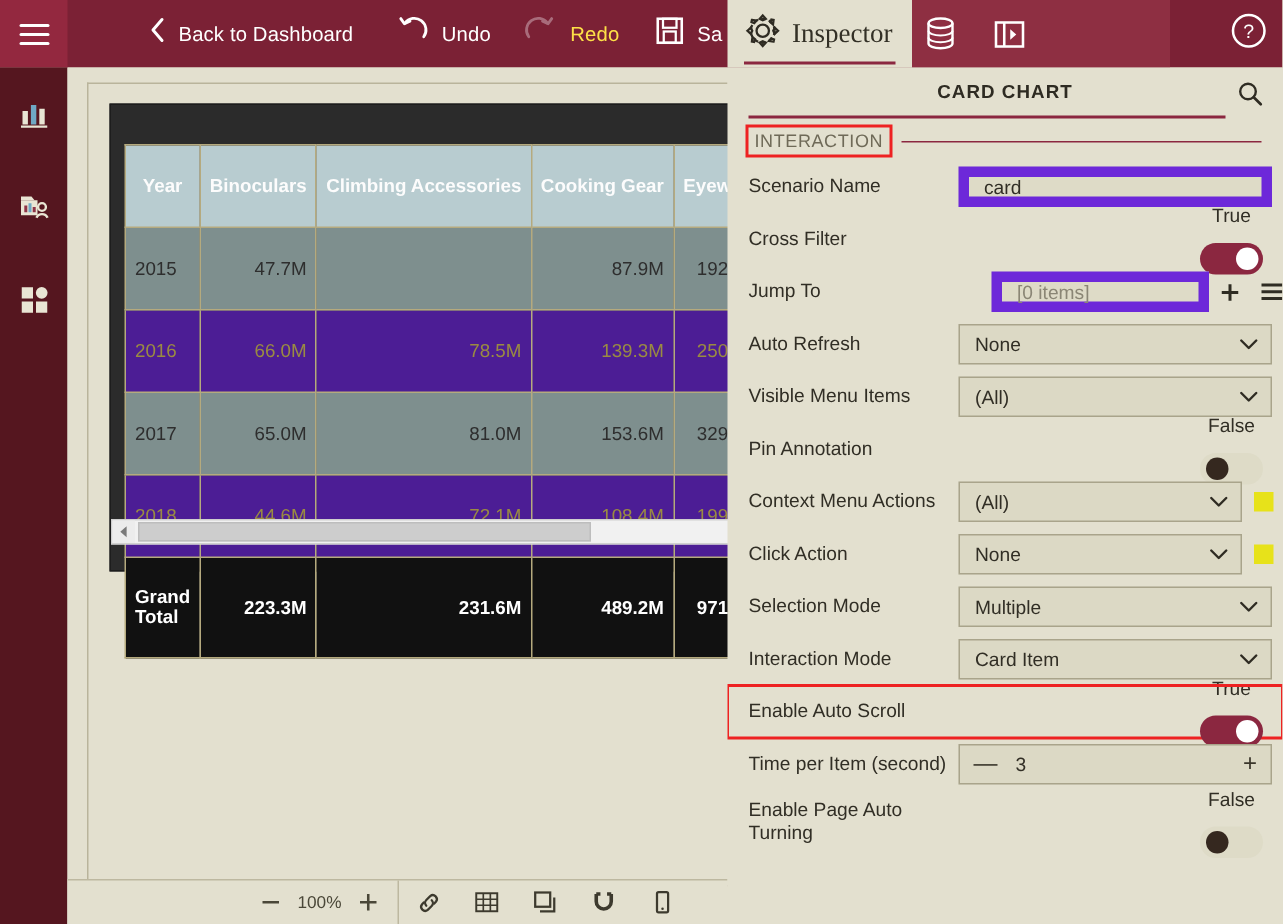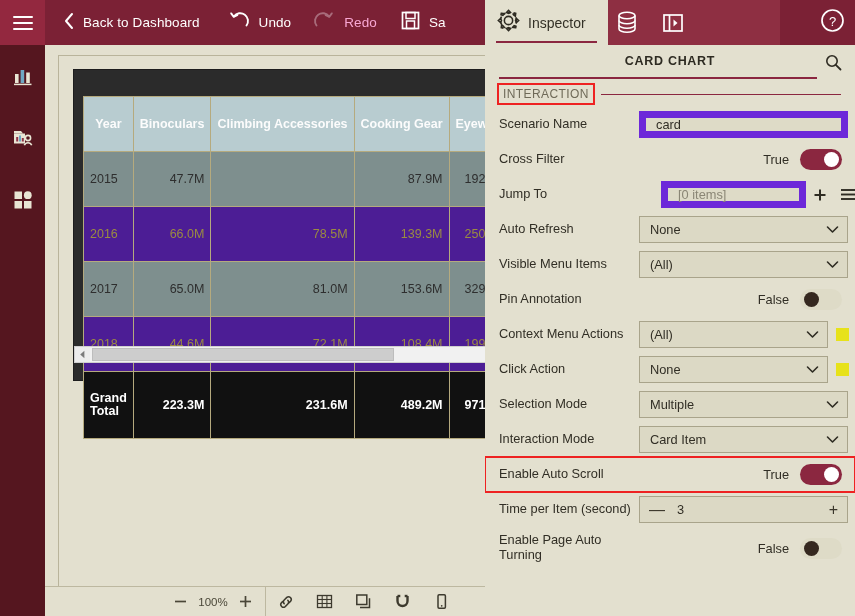--- a/index.html
+++ b/index.html
@@ -16,23 +16,23 @@
     position: absolute; left: 0; top: 0; width: 855px; height: 45px;
     background: #7b2135; display: flex; align-items: center;
   }
   .hamburger-cell {
     width: 45px; height: 45px; background: #93283f;
     display: flex; align-items: center; justify-content: center; cursor: pointer;
   }
   .hamburger-cell .bars { width: 20px; }
   .hamburger-cell .bars i { display: block; height: 2px; background: #fff; margin: 4px 0; border-radius: 1px; }
 
-  .tb-item { display: flex; align-items: center; height: 45px; color: #fff; cursor: pointer; }
+  .tb-item { display: flex; align-items: center; height: 45px; color: #fff; cursor: pointer; margin-left: 36px; }
   .tb-label { font-size: 13.5px; letter-spacing: .1px; white-space: nowrap; }
-  .tb-item.disabled { color: #f9a8d4; }
+  .tb-item.disabled { color: #fde047; }
   .chev-back { margin: 0 8px 0 18px; }
   .ic { display: inline-block; }
 
   .tb-sep { width: 14px; }
 
   
   .tb-right-group {
     position: absolute; top: 0; height: 45px; display: flex; align-items: center;
     background: #8e2f42;
   }
@@ -42,21 +42,21 @@
     position: absolute; right: 0; top: 0; width: 45px; height: 45px;
     display: flex; align-items: center; justify-content: center; cursor: pointer;
   }
 
   
   .inspector-tab {
     position: absolute; left: 485px; top: 0; width: 123px; height: 45px;
     background: #e3e0cf; display: flex; align-items: center; gap: 7px;
     padding-left: 11px; cursor: pointer; z-index: 6;
   }
-  .inspector-tab .tab-txt { font-size: 14px; color: #333026; }
+  .inspector-tab .tab-txt { font-size: 18px; color: #333026; font-family: Liberation Serif, serif; }
   .inspector-tab::after {
     content: ""; position: absolute; left: 11px; right: 11px; bottom: 2px;
     height: 1.6px; background: #8b2740;
   }
 
   
   .rail {
     position: absolute; left: 0; top: 45px; width: 45px; height: 571px;
     background: #55161f;
   }
@@ -160,21 +160,21 @@
   .txtfield.narrow { width: 145px; margin-left: 22px; }
 
   .select {
     height: 27px; background: #dcd9c5; border: 1px solid #a9a48b;
     font-size: 12.8px; color: #312e25; display: flex; align-items: center;
     padding: 0 8px 0 10px; width: 209px; justify-content: space-between; cursor: pointer;
   }
   .select.withswatch { width: 189px; }
   .swatch { width: 13px; height: 13px; background: #e7e21a; margin-left: 8px; cursor: pointer; }
 
-  .toggle-wrap { display: flex; align-items: center; gap: 11px; }
+  .toggle-wrap { display: flex; align-items: center; gap: 11px; flex-direction: column; }
   .tg-text { font-size: 12.8px; color: #312e25; }
   .toggle { width: 42px; height: 21px; border-radius: 11px; position: relative; cursor: pointer; }
   .toggle.on { background: #8b2740; }
   .toggle.off { background: #dedbc7; }
   .knob { position: absolute; top: 3px; width: 15px; height: 15px; border-radius: 50%; }
   .toggle.on .knob { right: 3px; background: #fff; }
   .toggle.off .knob { left: 4px; background: #35281f; }
 
   .plusminus {
     height: 27px; width: 209px; background: #dcd9c5; border: 1px solid #a9a48b;

